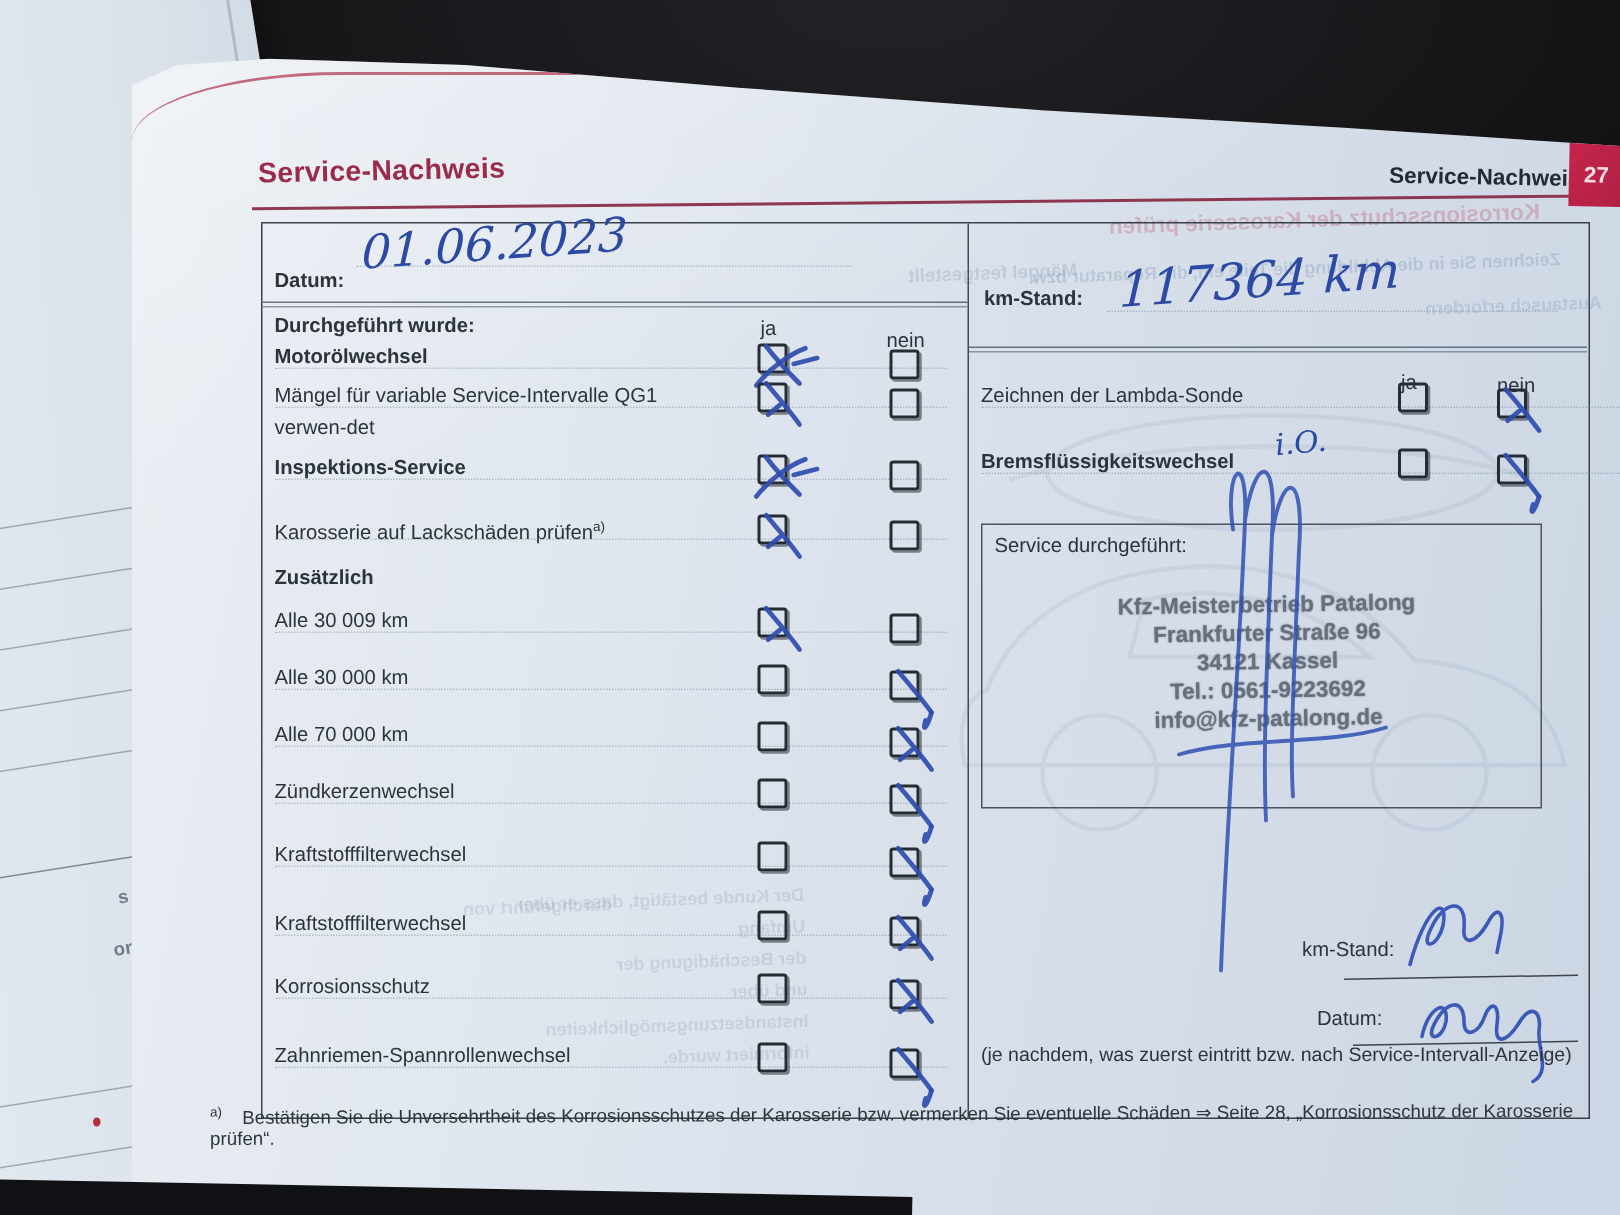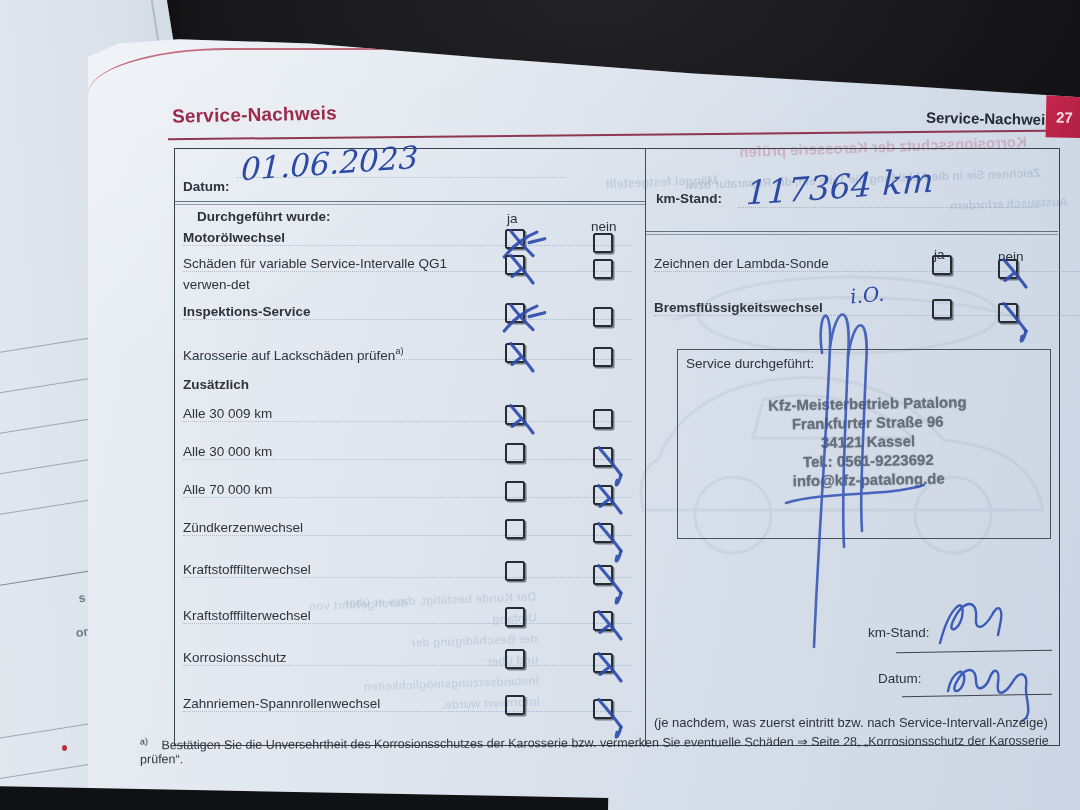--- a/index.html
+++ b/index.html
@@ -42,29 +42,29 @@
   .dotline{position:absolute;border-bottom:1px dotted rgba(95,115,135,.38);}
   .colhead{position:absolute;font-size:13.5px;color:#2c333c;}
   
   .cb{position:absolute;width:16px;height:16px;border:2.4px solid #252c34;border-radius:2.5px;
     box-shadow:1.5px 1.5px 0 rgba(37,44,52,.55);}
   .cb svg{position:absolute;left:-8px;top:-8px;overflow:visible;}
   .ink{stroke:#2e4cae;stroke-width:2.4;fill:none;stroke-linecap:round;opacity:.92;}
   
   .hw{font-family:"DejaVu Serif", serif;font-style:italic;color:#2c4aa4;white-space:nowrap;}
   
-  .stamp-box{position:absolute;left:8px;top:200px;width:372px;height:188px;border:1.4px solid #4a525c;margin-left:23px;}
+  .stamp-box{position:absolute;left:8px;top:200px;width:372px;height:188px;border:1.4px solid #4a525c;}
   .stamp-lbl{position:absolute;left:8px;top:6px;font-size:13.5px;color:#2c333c;}
   .stamp-text{position:absolute;left:30px;top:44px;width:320px;text-align:center;font-size:15px;font-weight:bold;
     color:#66707d;line-height:19px;text-shadow:0 0 1.2px rgba(102,112,125,.9);transform:rotate(-1deg);}
   .stamp-cap{position:absolute;left:0;top:156px;width:100%;text-align:center;font-size:13.5px;color:#39424d;}
   .next-hdr{position:absolute;left:8px;top:438px;font-size:15px;font-weight:bold;color:#272e37;}
   .mini-lbl{position:absolute;font-size:13.5px;color:#2c333c;}
   .wline{position:absolute;height:1.3px;background:#3c444e;}
-  .note{position:absolute;left:8px;top:546px;width:400px;font-size:13px;color:#2c333c;margin-top:20px;}
+  .note{position:absolute;left:8px;top:546px;width:400px;font-size:13px;color:#2c333c;}
   
   .footnote{position:absolute;left:52px;top:704px;width:912px;font-size:12.5px;color:#2e353d;transform:rotate(-0.3deg);}
   .footnote sup{font-size:9.5px;}
   
   .bleed{position:absolute;transform:scaleX(-1) rotate(2deg);color:#7b93ad;font-weight:bold;pointer-events:none;}
   .bleed.red{color:#c06b80;}
   .carwm{position:absolute;opacity:.07;pointer-events:none;transform:scaleX(-1);}
   sup.fn{font-size:9px;}
 </style>
 </head>
@@ -126,38 +126,38 @@
 
     <div class="form-box">
       <div class="vdiv"></div>
 
       <div class="colL">
         <div class="lbl b" style="position:absolute;left:8px;top:30px">Datum:</div>
         <div class="hw" style="position:absolute;left:66px;top:-4px;font-size:31px;transform:rotate(-4deg) skewX(-6deg);">01.06.2023</div>
         <div class="dotline" style="left:62px;top:28px;width:330px"></div>
         <div class="hair" style="left:0;top:52px;width:470px"></div>
         <div class="hair2" style="left:0;top:55px;width:470px"></div>
-        <div class="lbl b" style="position:absolute;left:22px;top:60px">Durchgeführt wurde:</div>
+        <div class="lbl b" style="position:absolute;left:8px;top:60px">Durchgeführt wurde:</div>
         <div class="colhead" style="left:332px;top:62px">ja</div>
         <div class="colhead" style="left:416px;top:70px">nein</div>
         <div id="left-rows" style="position:absolute;inset:0">
             <div style="position: absolute; left: 0px; width: 470px; top: 78px;">
     <div class="lbl rlabel b" style="position:absolute;left:8px;top:0;width:300px;line-height:21px">Motorölwechsel</div>
     <div class="dotline dl" style="left: 8px; width: 448px; top: 18px;"></div>
     <div class="cb cb-ja" style="left: 330px; top: 2px;">
                 <svg width="34" height="34" viewBox="-8 -8 26 26">
                   <path class="ink" d="M-4,18 C3,9 13,2 21,-1"></path>
                   <path class="ink" d="M1,-2 C7,6 13,12 18,17"></path>
                   <path class="ink" d="M15,7 L27,4"></path>
                 </svg>
               </div>
     <div class="cb cb-nein" style="left: 418px; top: 6px;"></div>
   </div>
             <div style="position: absolute; left: 0px; width: 470px; top: 104px;">
-    <div class="lbl rlabel" style="position:absolute;left:8px;top:0;width:300px;line-height:21px">Schäden für variable Service-Intervalle QG1 verwen-det</div>
+    <div class="lbl rlabel" style="position:absolute;left:8px;top:0;width:300px;line-height:21px">Mängel für variable Service-Intervalle QG1 verwen-det</div>
     <div class="dotline dl" style="left: 8px; width: 448px; top: 18px;"></div>
     <div class="cb cb-ja" style="left: 330px; top: 2px;">
                 <svg width="34" height="34" viewBox="-8 -8 26 26">
                   <path class="ink" d="M1,-3 C7,4 13,11 18,18"></path>
                   <path class="ink" d="M2,13 L8,8"></path>
                 </svg>
               </div>
     <div class="cb cb-nein" style="left: 418px; top: 6px;"></div>
   </div>
             <div style="position: absolute; left: 0px; width: 470px; top: 152px;">

